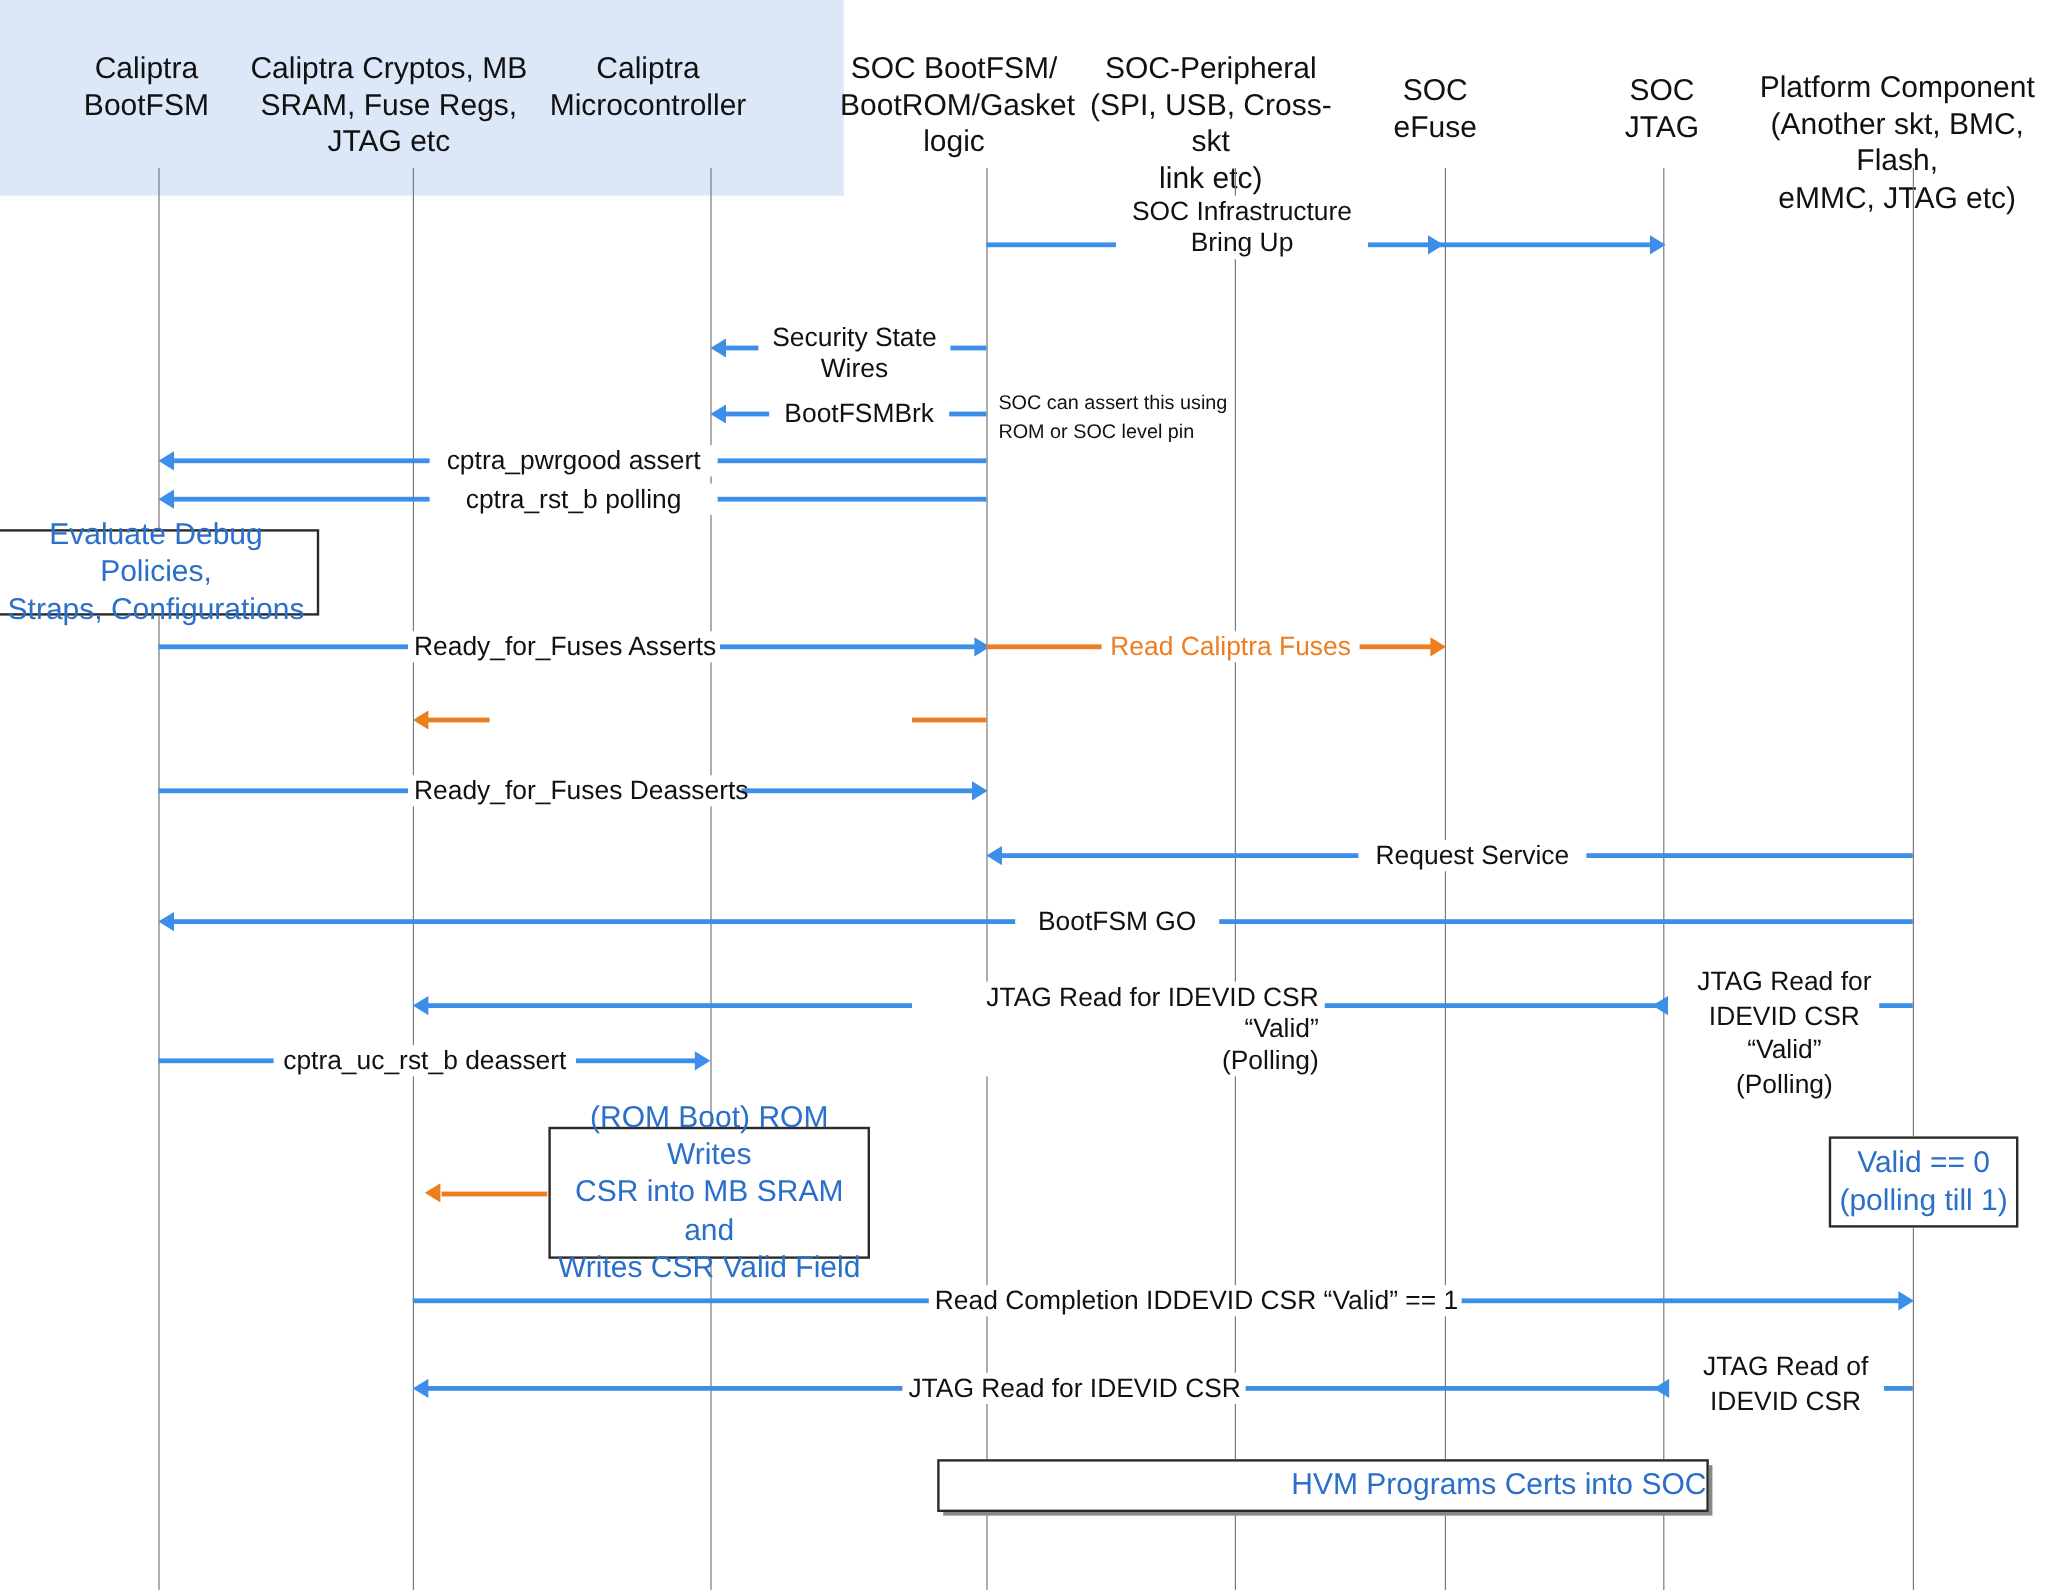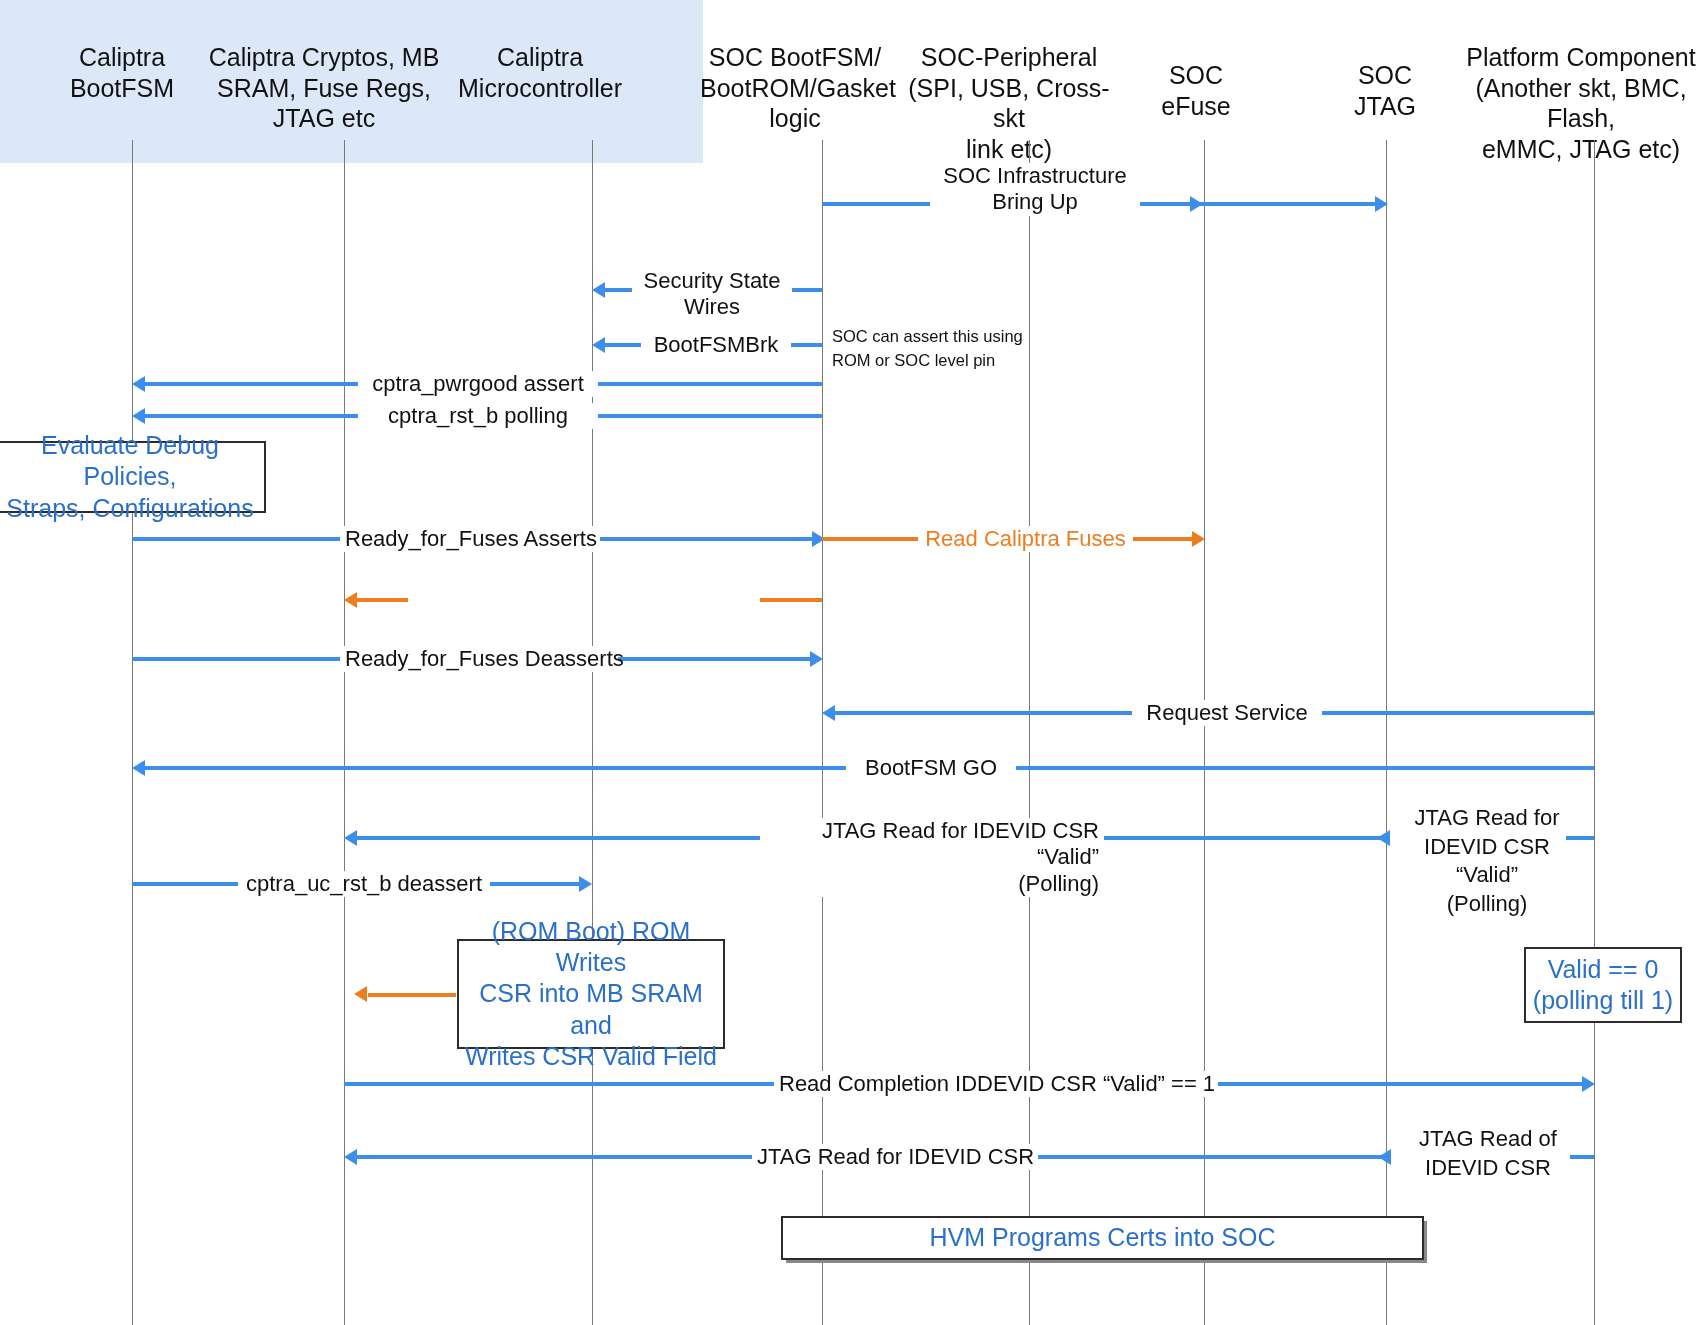--- a/index.html
+++ b/index.html
@@ -25,21 +25,21 @@
 
   
   .msg{position:absolute;text-align:center;font-size:22px;line-height:1.2;color:#111;background:#fff;padding:0 5px;white-space:nowrap;}
   .msg.multi{white-space:normal;}
   .msg.or{color:#ed7d1f;}
   .note{position:absolute;font-size:16.5px;line-height:1.45;color:#111;}
 
   
   .pbox{position:absolute;border:2.5px solid #2b2b2b;background:#fff;display:flex;align-items:center;justify-content:center;
         text-align:center;color:#2a6fc9;font-size:25px;line-height:1.25;box-sizing:border-box;}
-  .pbox.shadow{box-shadow:4px 4px 0 -1px #888;}
+  .pbox.shadow{box-shadow:4px 4px 0 -1px #888;justify-content:flex-end;}
 </style>
 </head>
 <body>
 
 <div id="stage">
 
   <div class="band"></div>
 
   <div class="actor" style="left:24px;top:42px;width:196px;">
     <div style="white-space:pre-line;">Caliptra
@@ -73,21 +73,21 @@
     <div style="white-space:pre-line;">SOC
 eFuse</div>
   </div>
 
   <div class="actor" style="left:1322px;top:60px;width:126px;">
     <div style="white-space:pre-line;">SOC
 JTAG</div>
   </div>
 
   <div class="actor" style="left:1462px;top:42px;width:238px;">
-    <div style="white-space:pre-line;">Platform Component
+    <div style="white-space:pre-line;margin-top:16px;">Platform Component
 (Another skt, BMC, Flash,
 eMMC, JTAG etc)</div>
   </div>
 
   <div class="lifeline" style="left:132px;top:140px;height:1185px;"></div>
   <div class="lifeline" style="left:344px;top:140px;height:1185px;"></div>
   <div class="lifeline" style="left:592px;top:140px;height:1185px;"></div>
   <div class="lifeline" style="left:822px;top:140px;height:1185px;"></div>
   <div class="lifeline" style="left:1029px;top:140px;height:1185px;"></div>
   <div class="lifeline" style="left:1204px;top:140px;height:1185px;"></div>
@@ -169,21 +169,21 @@
   <div class="seg" style="left:1546px;top:836px;width:48px;"></div>
   <div class="ah l" style="left:1377px;top:830px;"></div>
   <div class="msg multi" style="left:1408px;top:804px;width:148px;white-space:pre-line;line-height:1.3;">JTAG Read for
 IDEVID CSR
 “Valid”
 (Polling)</div>
 
   <div class="seg" style="left:132px;top:882px;width:110px;"></div>
   <div class="seg" style="left:476px;top:882px;width:104px;"></div>
   <div class="ah r" style="left:579px;top:876px;"></div>
-  <div class="msg" style="left:238px;top:871px;width:242px;">cptra_uc_rst_b deassert</div>
+  <div class="msg" style="left:228px;top:871px;width:242px;">cptra_uc_rst_b deassert</div>
 
   <div class="seg or" style="left:368px;top:993px;width:88px;"></div>
   <div class="ah l or" style="left:354px;top:986px;"></div>
 
   <div class="pbox" style="left:457px;top:939px;width:268px;height:110px;">
     <span style="white-space:pre-line;">(ROM Boot) ROM Writes
 CSR into MB SRAM and
 Writes CSR Valid Field</span>
   </div>
 

